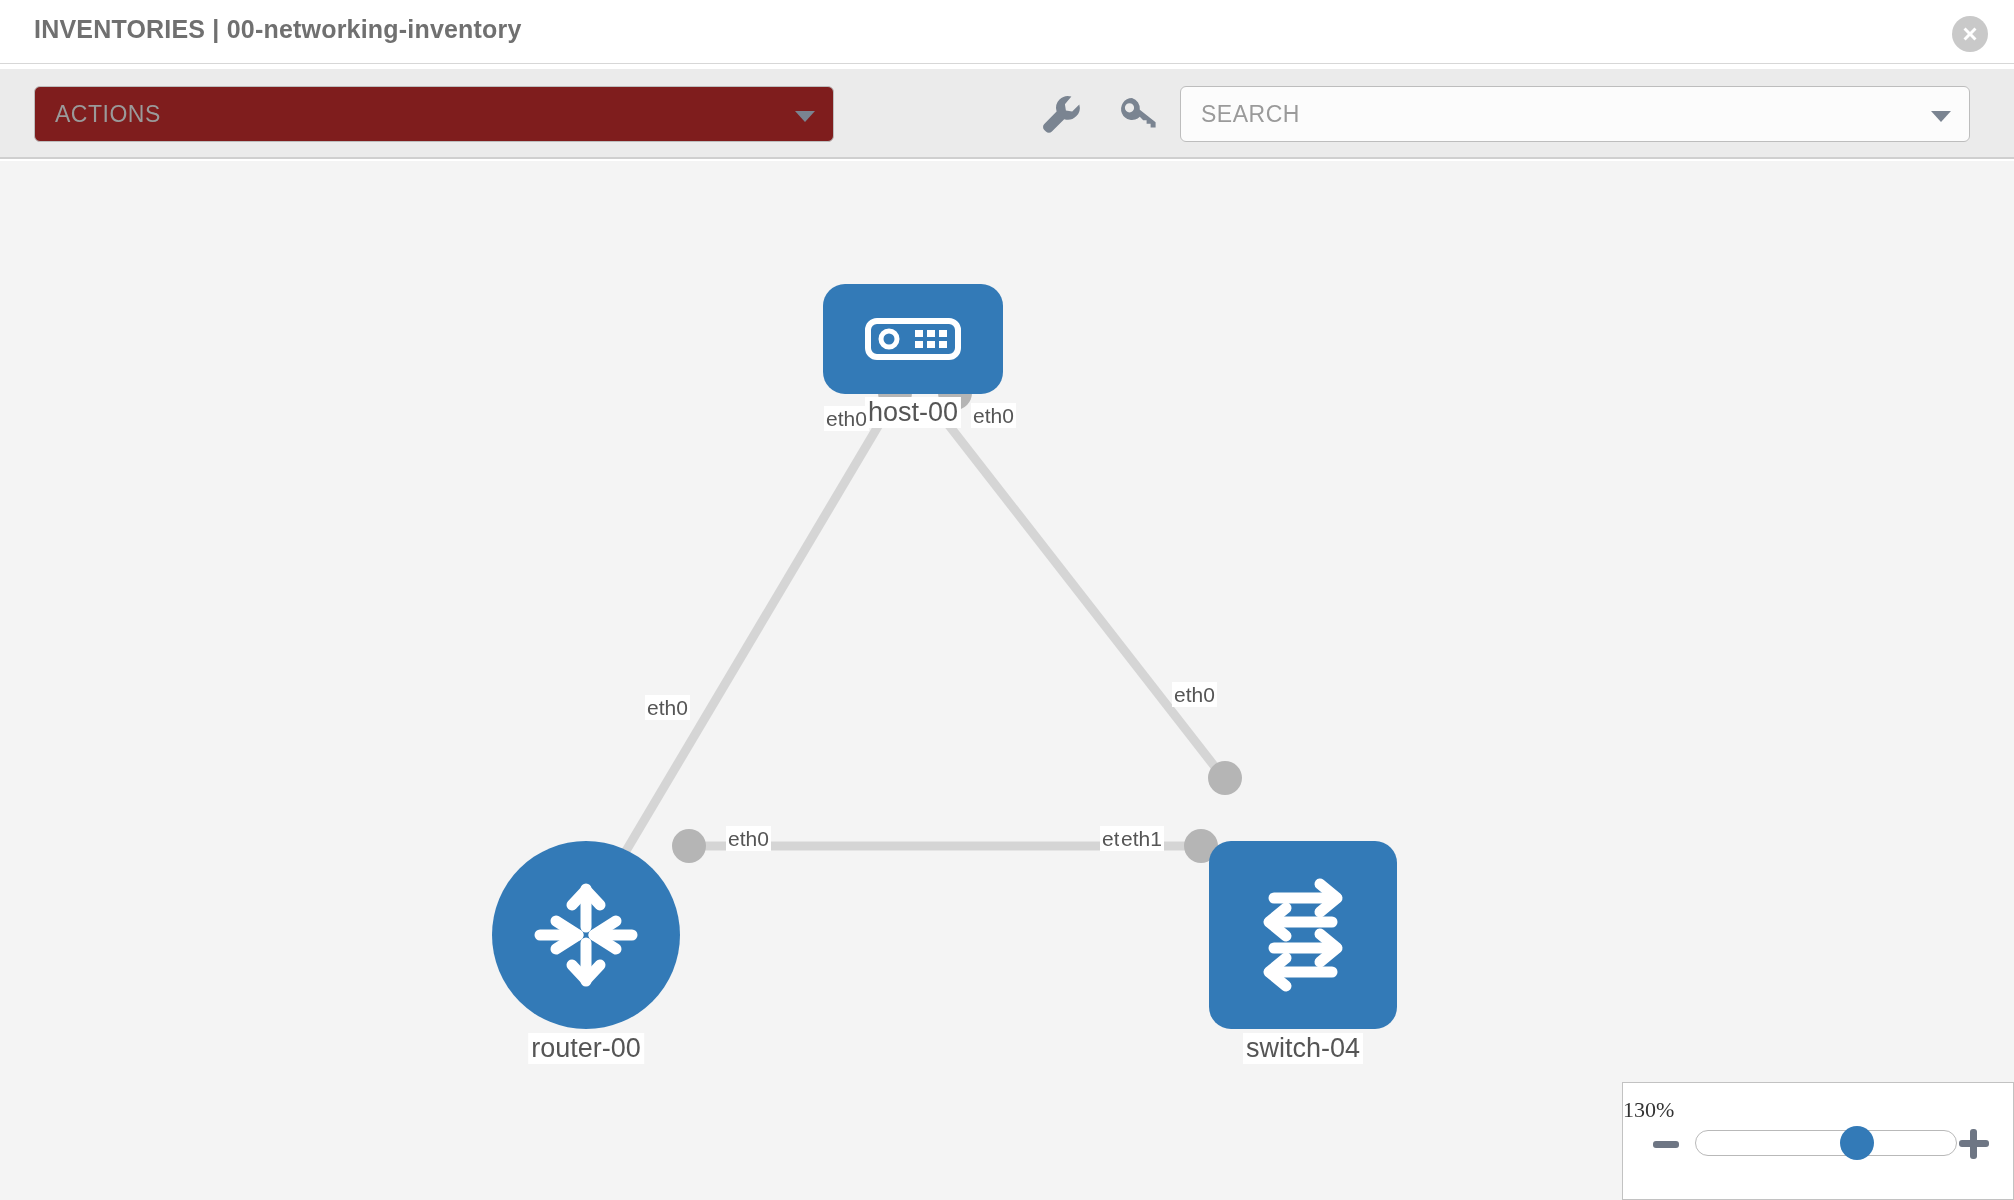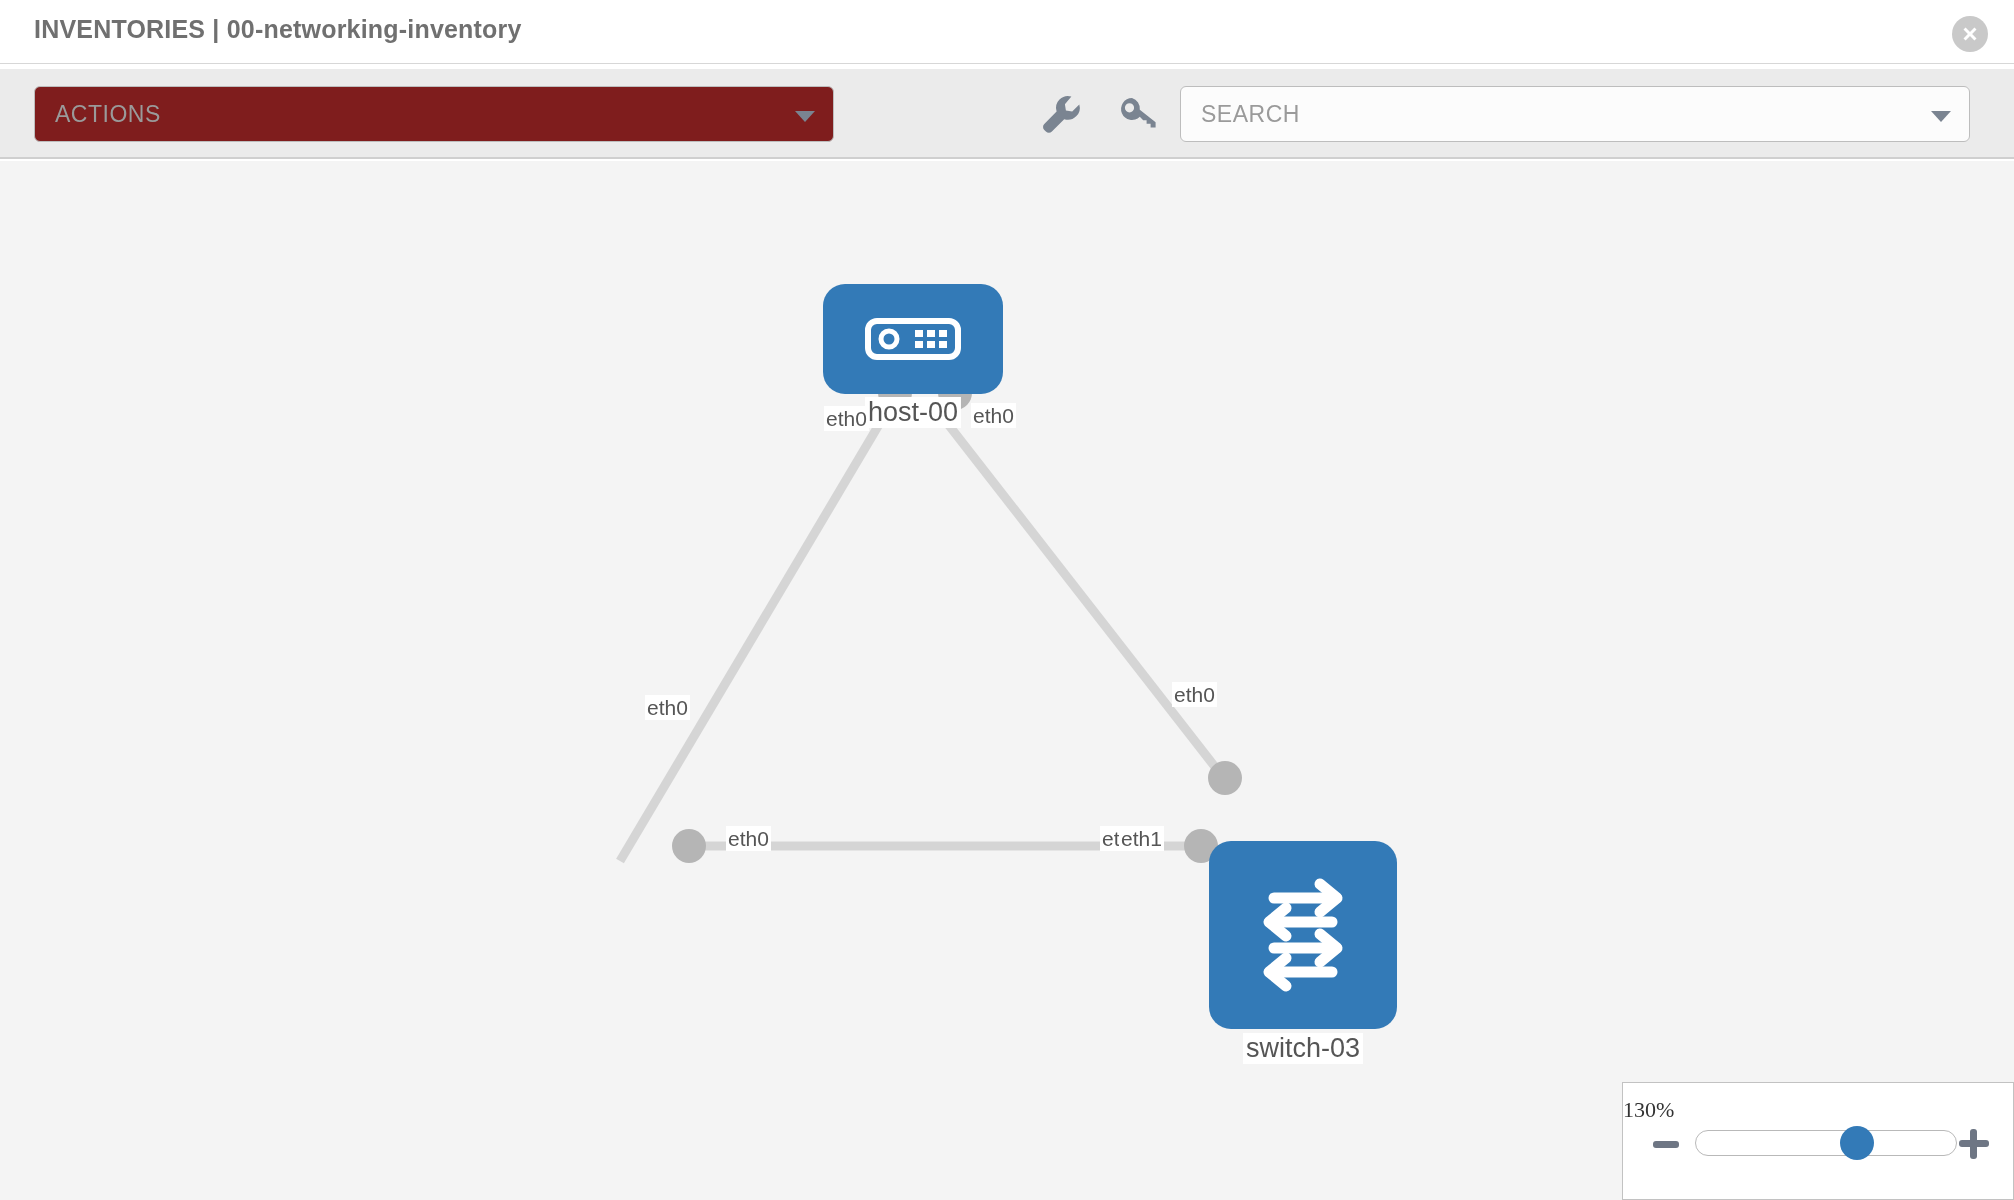--- a/index.html
+++ b/index.html
@@ -241,37 +241,54 @@
           <rect x="62" y="15" width="8" height="7" fill="#ffffff"></rect>
           <rect x="74" y="15" width="8" height="7" fill="#ffffff"></rect>
           <rect x="50" y="26" width="8" height="7" fill="#ffffff"></rect>
           <rect x="62" y="26" width="8" height="7" fill="#ffffff"></rect>
           <rect x="74" y="26" width="8" height="7" fill="#ffffff"></rect>
         </svg>
       </div>
       <span class="node-label" style="top:113px;">host-00</span>
     </div>
 
+    <div class="node" style="left:492px; top:680px; width:188px; height:188px;">
+      <div class="node-shape-circle" style="width:188px; height:188px;">
+        <svg width="120" height="120" viewBox="0 0 120 120">
+          <g fill="none" stroke="#ffffff" stroke-width="11" stroke-linecap="round" stroke-linejoin="round">
+            <line x1="60" y1="14" x2="60" y2="52"></line>
+            <polyline points="46,30 60,15 74,30"></polyline>
+            <line x1="60" y1="106" x2="60" y2="68"></line>
+            <polyline points="46,90 60,105 74,90"></polyline>
+            <line x1="14" y1="60" x2="52" y2="60"></line>
+            <polyline points="30,46 52,60 30,74"></polyline>
+            <line x1="106" y1="60" x2="68" y2="60"></line>
+            <polyline points="90,46 68,60 90,74"></polyline>
+          </g>
+        </svg>
+      </div>
+      <span class="node-label" style="top:192px;">router-00</span>
+    </div>
 
     <div class="node" style="left:1209px; top:680px; width:188px; height:188px;">
       <div class="node-shape-square" style="width:188px; height:188px;">
         <svg width="126" height="126" viewBox="0 0 126 126">
           <g fill="none" stroke="#ffffff" stroke-width="11" stroke-linecap="round" stroke-linejoin="round">
             <line x1="34" y1="26" x2="96" y2="26"></line>
             <polyline points="80,12 97,26 80,40"></polyline>
             <line x1="92" y1="50" x2="30" y2="50"></line>
             <polyline points="46,36 29,50 46,64"></polyline>
             <line x1="34" y1="76" x2="96" y2="76"></line>
             <polyline points="80,62 97,76 80,90"></polyline>
             <line x1="92" y1="100" x2="30" y2="100"></line>
             <polyline points="46,86 29,100 46,114"></polyline>
           </g>
         </svg>
       </div>
-      <span class="node-label" style="top:192px;">switch-03</span>
+      <span class="node-label" style="top:192px;">switch-04</span>
     </div>
 
     <span class="edge-label" style="left:824px;  top:245px;">eth0</span>
     <span class="edge-label" style="left:971px;  top:242px;">eth0</span>
     <span class="edge-label" style="left:645px;  top:534px;">eth0</span>
     <span class="edge-label" style="left:1172px; top:521px;">eth0</span>
     <span class="edge-label" style="left:726px;  top:665px;">eth0</span>
     <span class="edge-label" style="left:1100px; top:665px;">eth</span>
     <span class="edge-label" style="left:1119px; top:665px;">eth1</span>
 

